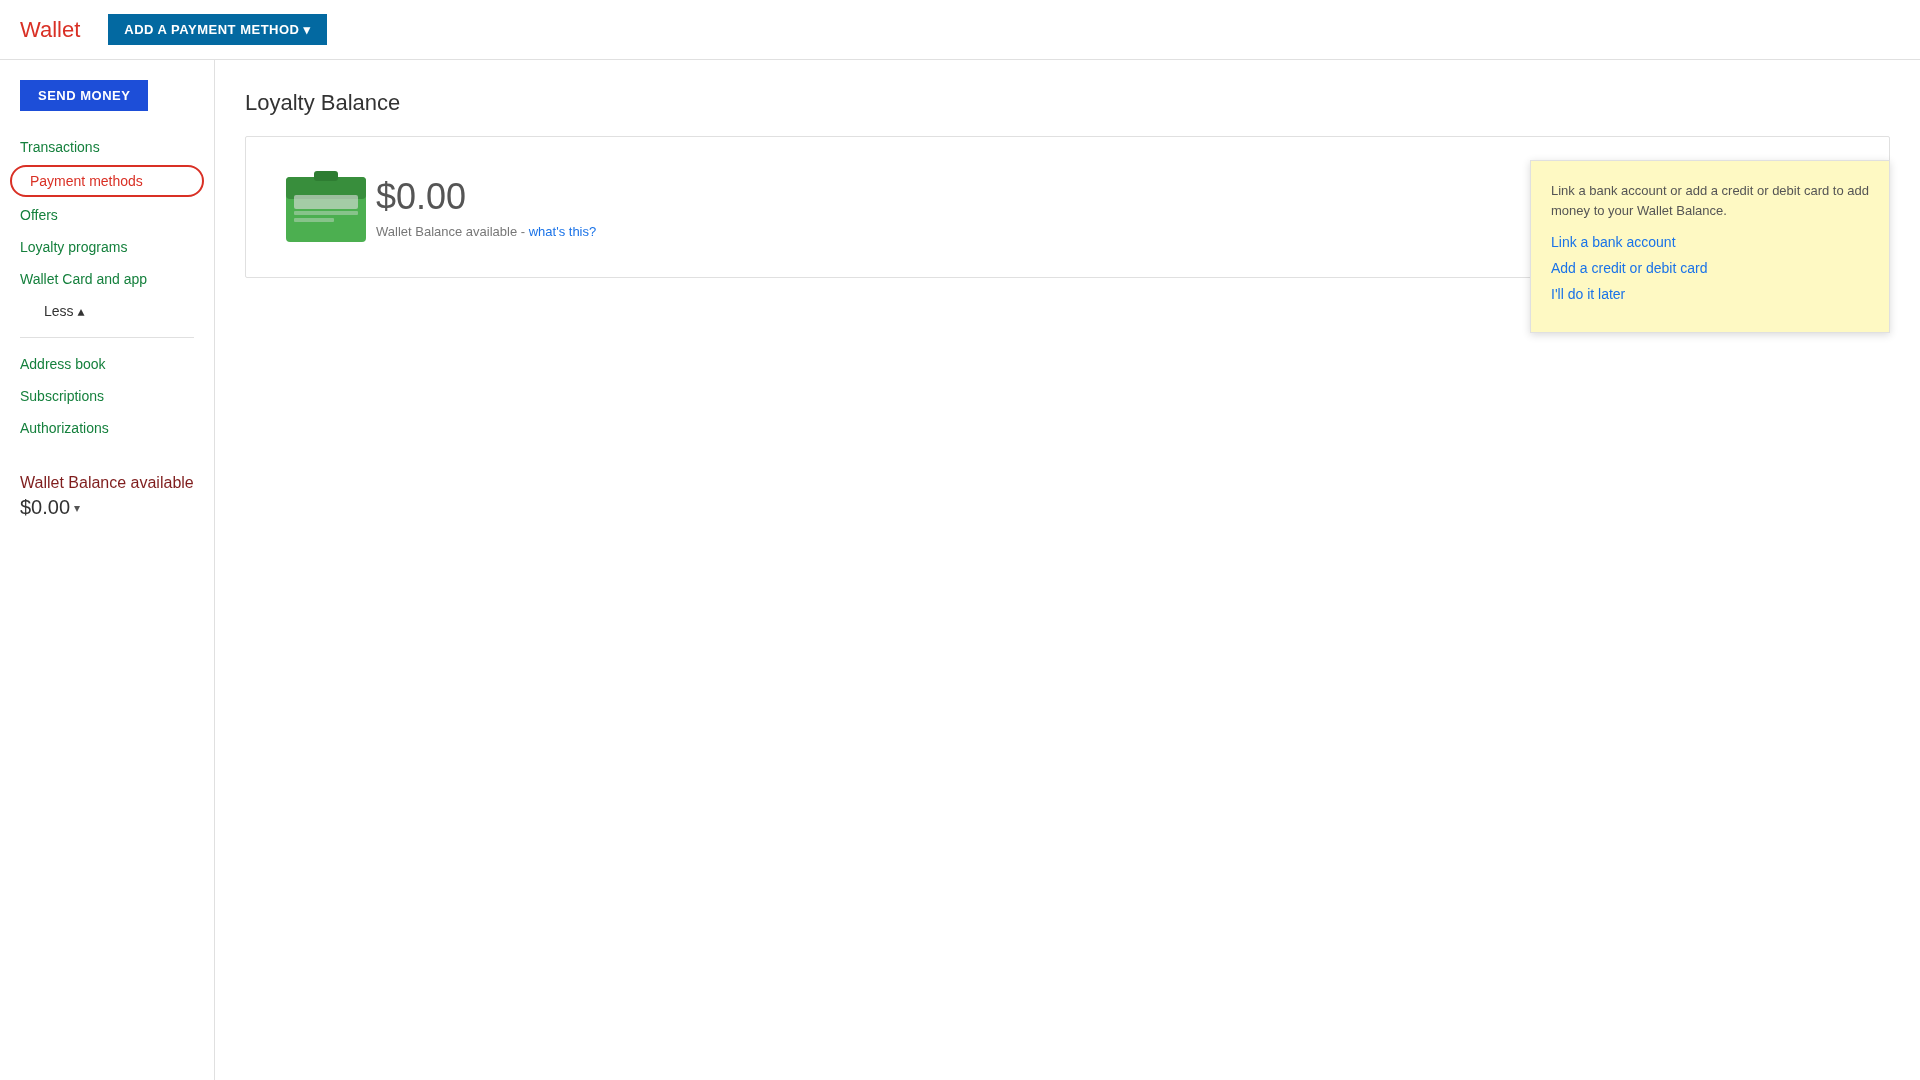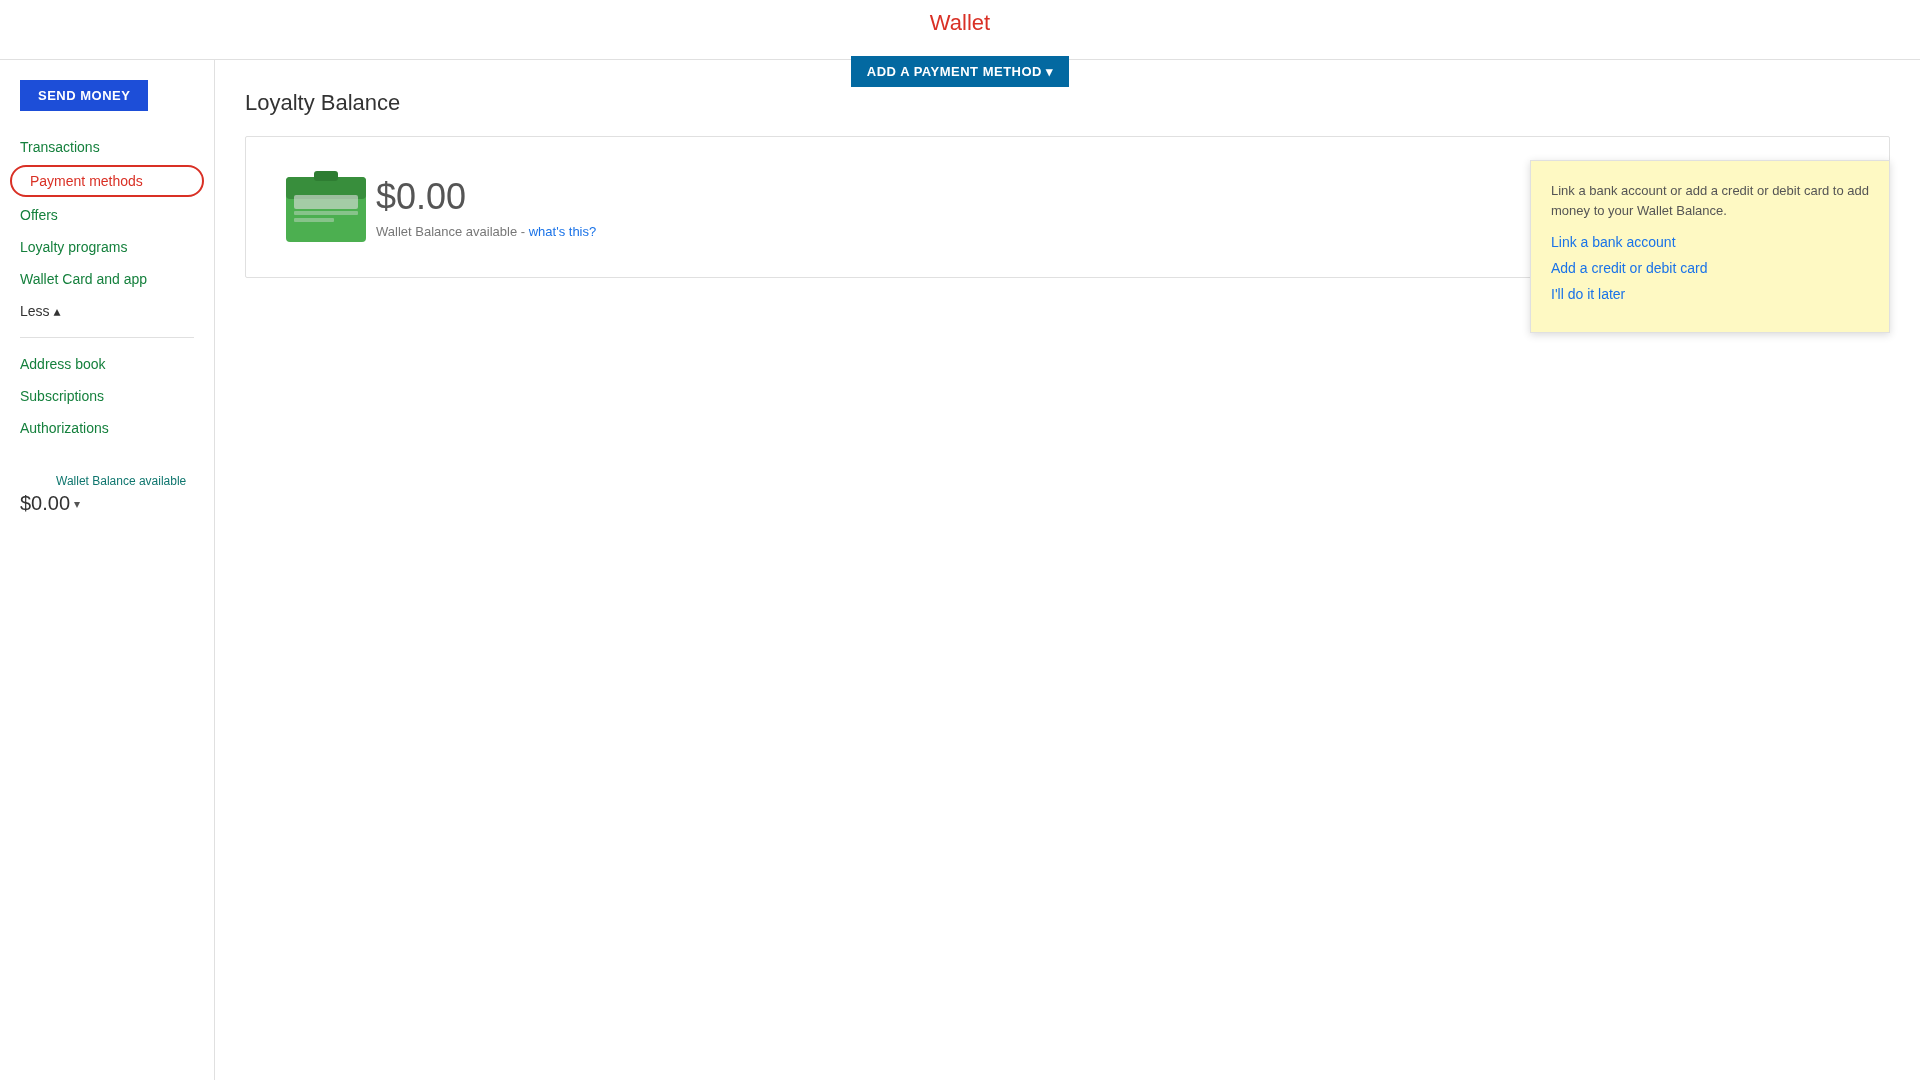--- a/index.html
+++ b/index.html
@@ -5,22 +5,21 @@
     * { margin: 0; padding: 0; box-sizing: border-box; }
     body { font-family: Arial, sans-serif; background: #fff; color: #333; font-size: 14px; }
 
     
     .header {
       display: flex;
       align-items: center;
       padding: 10px 20px;
       border-bottom: 1px solid #e0e0e0;
       height: 60px;
-      gap: 20px;
-      flex-direction: column;
+      gap: 28px;
     }
     .app-title {
       color: #d93025;
       font-size: 22px;
       font-weight: normal;
     }
     .add-payment-btn {
       background: #0369a1;
       color: #fff;
       border: none;
@@ -80,29 +79,29 @@
       margin: 10px 20px;
     }
     .nav-less {
       padding: 8px 20px;
       cursor: pointer;
       color: #333;
       font-size: 14px;
       display: flex;
       align-items: center;
       gap: 4px;
+      margin-left: 24px;
     }
     .balance-section {
       padding: 20px 20px 0 20px;
       margin-top: 10px;
     }
     .balance-label {
-      font-size: 12px;
-      color: #0f766e;
-      margin-left: 36px;
+      font-size: 16px;
+      color: #7f1d1d;
     }
     .balance-amount {
       font-size: 20px;
       color: #333;
       display: flex;
       align-items: center;
       gap: 4px;
       margin-top: 4px;
     }
     .balance-dropdown-arrow {

